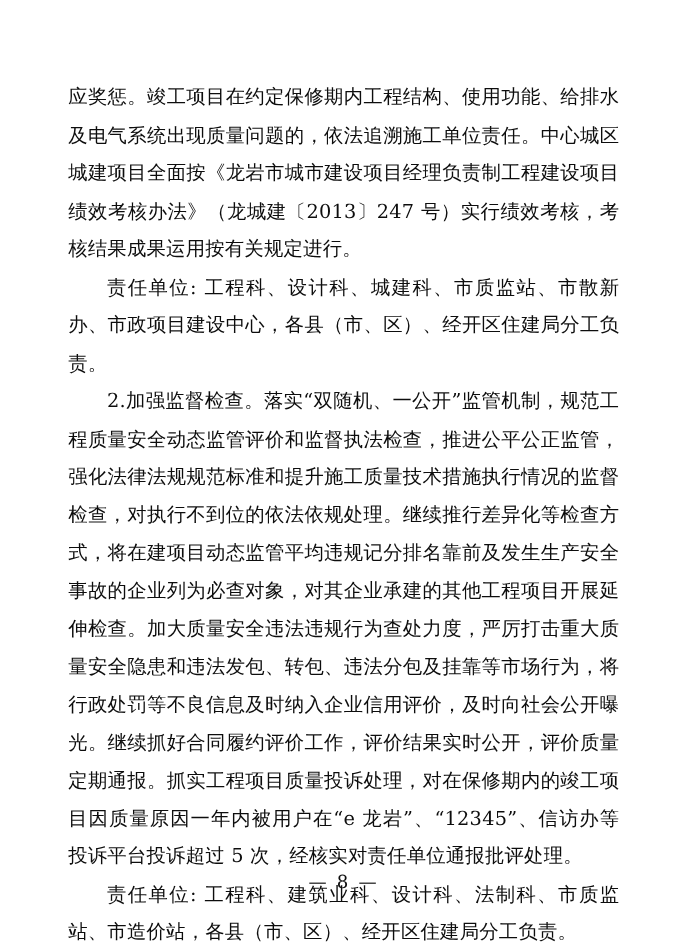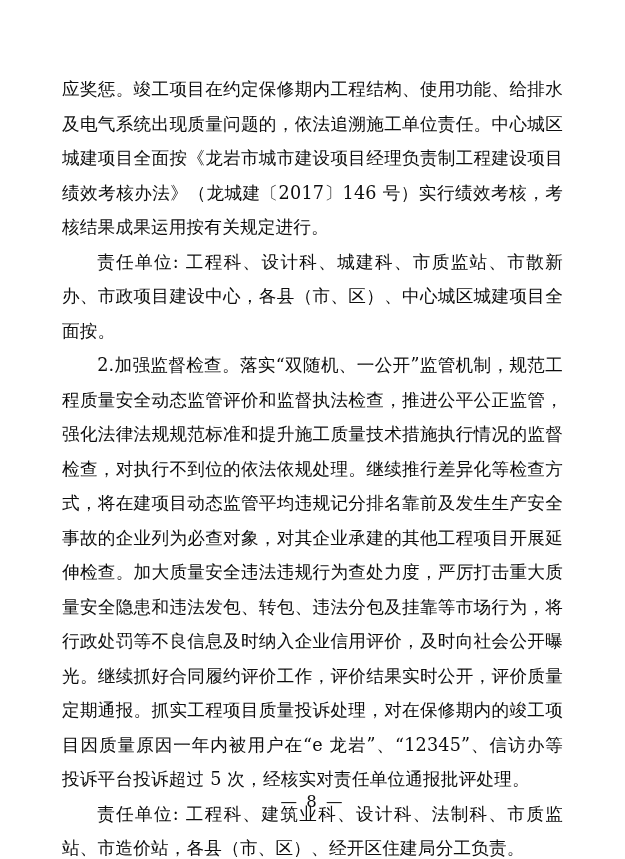--- a/index.html
+++ b/index.html
@@ -50,23 +50,23 @@
     letter-spacing: 2px;
     color: #0d0d0d;
   }
 </style>
 </head>
 <body>
 
 <div class="page">
   <div class="body-text">
 
-    <p class="para">应奖惩。竣工项目在约定保修期内工程结构、使用功能、给排水及电气系统出现质量问题的，依法追溯施工单位责任。中心城区城建项目全面按《龙岩市城市建设项目经理负责制工程建设项目绩效考核办法》（龙城建〔2017〕146 号）实行绩效考核，考核结果成果运用按有关规定进行。</p>
+    <p class="para">应奖惩。竣工项目在约定保修期内工程结构、使用功能、给排水及电气系统出现质量问题的，依法追溯施工单位责任。中心城区城建项目全面按《龙岩市城市建设项目经理负责制工程建设项目绩效考核办法》（龙城建〔2013〕247 号）实行绩效考核，考核结果成果运用按有关规定进行。</p>
 
-    <p class="indent">责任单位: 工程科、设计科、城建科、市质监站、市散新办、市政项目建设中心，各县（市、区）、中心城区城建项目全面按。</p>
+    <p class="indent">责任单位: 工程科、设计科、城建科、市质监站、市散新办、市政项目建设中心，各县（市、区）、经开区住建局分工负责。</p>
 
     <p class="indent"><span class="bold-head">2.加强监督检查。</span><span>落实“双随机、一公开”监管机制，规范工程质量安全动态监管评价和监督执法检查，推进公平公正监管，强化法律法规规范标准和提升施工质量技术措施执行情况的监督检查，对执行不到位的依法依规处理。继续推行差异化等检查方式，将在建项目动态监管平均违规记分排名靠前及发生生产安全事故的企业列为必查对象，对其企业承建的其他工程项目开展延伸检查。加大质量安全违法违规行为查处力度，严厉打击重大质量安全隐患和违法发包、转包、违法分包及挂靠等市场行为，将行政处罚等不良信息及时纳入企业信用评价，及时向社会公开曝光。继续抓好合同履约评价工作，评价结果实时公开，评价质量定期通报。抓实工程项目质量投诉处理，对在保修期内的竣工项目因质量原因一年内被用户在“e 龙岩”、“12345”、信访办等投诉平台投诉超过 5 次，经核实对责任单位通报批评处理。</span></p>
 
     <p class="indent">责任单位: 工程科、建筑业科、设计科、法制科、市质监站、市造价站，各县（市、区）、经开区住建局分工负责。</p>
 
   </div>
 
   <div class="pagenum">— 8 —</div>
 </div>
 

